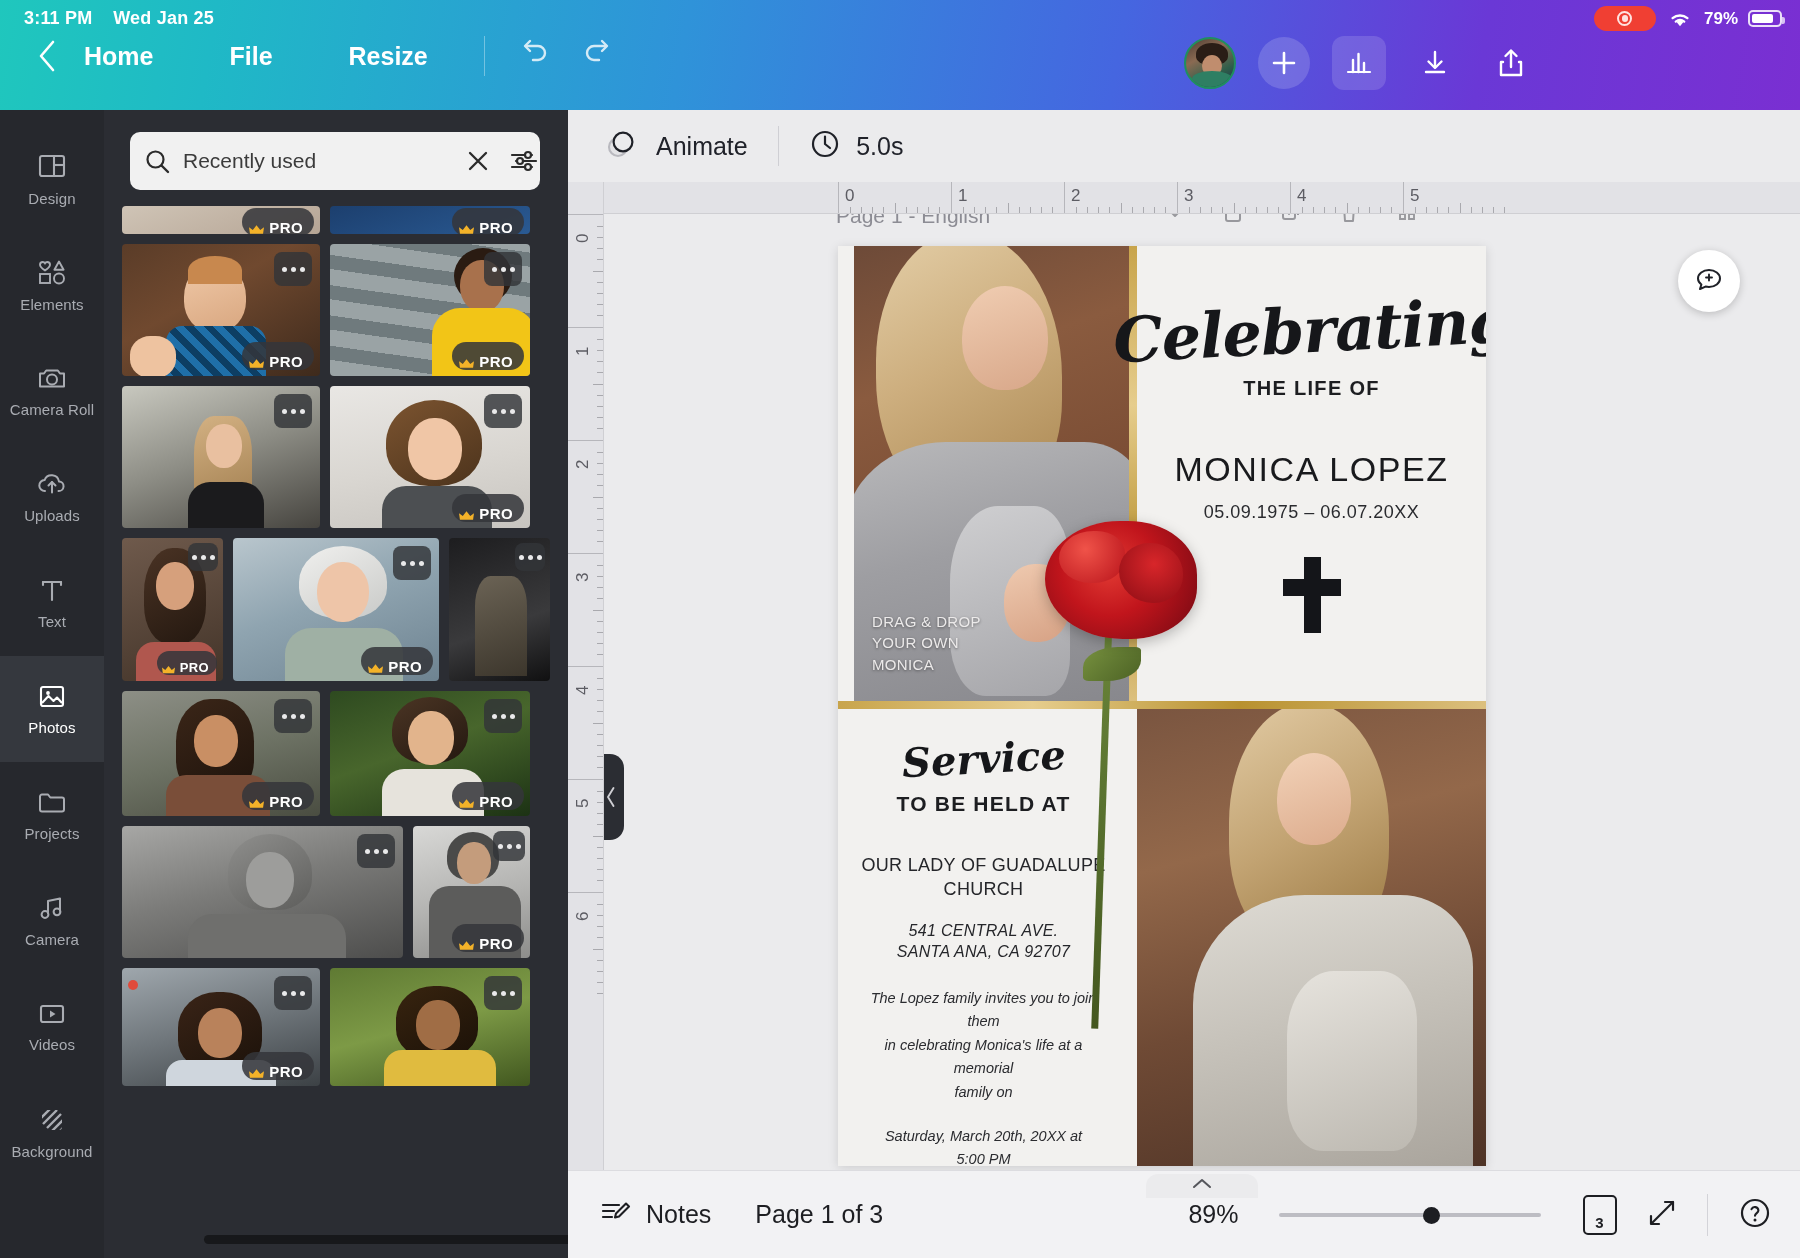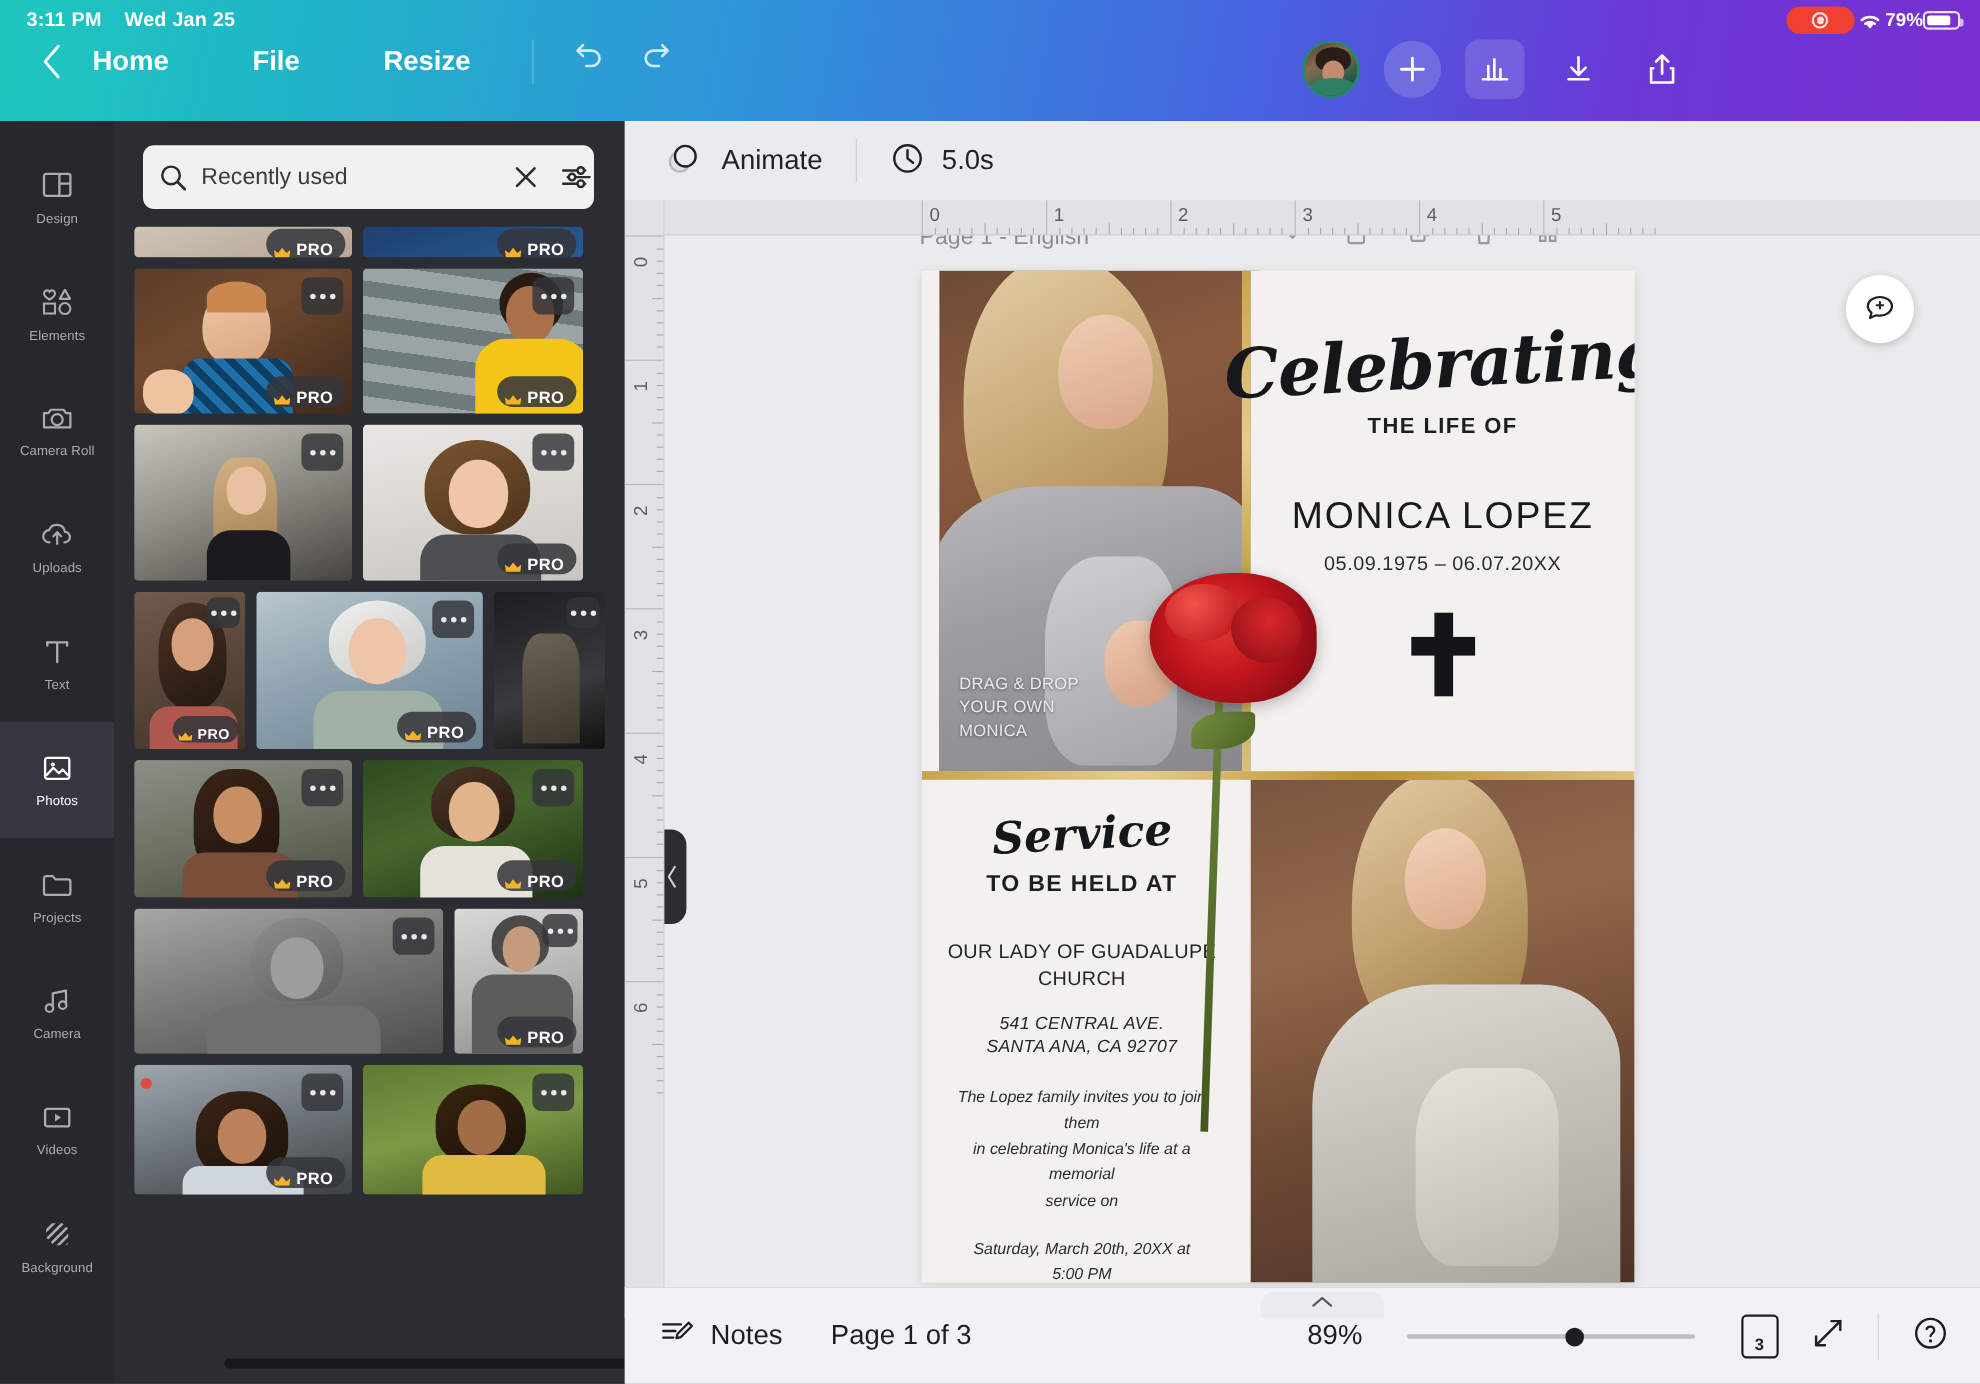--- a/index.html
+++ b/index.html
@@ -14,21 +14,21 @@
   
   .topgrad {
     position:absolute; left:0; top:0; width:1800px; height:110px;
     background:linear-gradient(100deg,#1fc7bd 0%, #1fb9c6 12%, #2f93d9 38%, #4566e0 62%, #6a38d6 82%, #7a2fd2 100%);
   }
   .osbar { position:absolute; left:0; top:0; width:1800px; height:36px; }
   .os-time {
     position:absolute; left:24px; top:8px; color:#ffffff; font-size:18px; font-weight:600;
     letter-spacing:.2px; white-space:nowrap;
   }
-  .os-right { position:absolute; right:18px; top:6px; display:flex; align-items:center; gap:0; }
+  .os-right { position:absolute; right:18px; top:6px; display:flex; align-items:center; gap:10px; }
   .rec-pill {
     width:62px; height:25px; border-radius:13px; background:#f03f33;
     display:flex; align-items:center; justify-content:center;
   }
   .rec-dot {
     width:15px; height:15px; border-radius:50%; border:2.6px solid #ffe3e0; background:#f03f33;
     position:relative;
   }
   .rec-dot::after{ content:""; position:absolute; inset:2.2px; border-radius:50%; background:#ffe3e0; }
   .wifi svg { display:block; }
@@ -78,21 +78,21 @@
   
   .rail {
     position:absolute; left:0; top:110px; width:104px; height:1148px; background:#26282d;
     display:flex; flex-direction:column; align-items:center; padding-top:16px;
   }
   .rail-item {
     width:104px; height:106px; display:flex; flex-direction:column; align-items:center; justify-content:center;
     gap:9px; cursor:pointer; color:#a9acb2;
   }
   .rail-item.active { background:#35383e; color:#ffffff; }
-  .rail-item .lbl { font-size:12px; letter-spacing:.1px; }
+  .rail-item .lbl { font-size:15px; letter-spacing:.1px; }
   .rail-item svg { display:block; }
 
   
   .panel { position:absolute; left:104px; top:110px; width:464px; height:1148px; background:#2b2d33; overflow:hidden; }
   .searchwrap { position:absolute; left:26px; top:22px; width:410px; height:58px; }
   .searchbox {
     width:410px; height:58px; background:#f1f1f1; border-radius:10px; display:flex; align-items:center;
     padding:0 14px; gap:12px;
   }
   .searchbox .q { flex:1; border:none; outline:none; background:transparent; font-size:21px; color:#3b3b3b;
@@ -1049,21 +1049,21 @@
           <div class="cap-md">TO BE HELD AT</div>
           <div class="goldrule"></div>
           <div class="venue">OUR LADY OF GUADALUPE CHURCH</div>
           <div class="addr">
             <div>541 CENTRAL AVE.</div>
             <div>SANTA ANA, CA 92707</div>
           </div>
           <div class="invite">
             <div>The Lopez family invites you to join them</div>
             <div>in celebrating Monica's life at a memorial</div>
-            <div>service on</div>
+            <div>family on</div>
           </div>
           <div class="whenline">
             <div>Saturday, March 20th, 20XX at</div>
             <div>5:00 PM</div>
           </div>
         </div>
 
         <div class="ph-bot">
           <div class="hairB"></div>
           <div class="faceB"></div>

